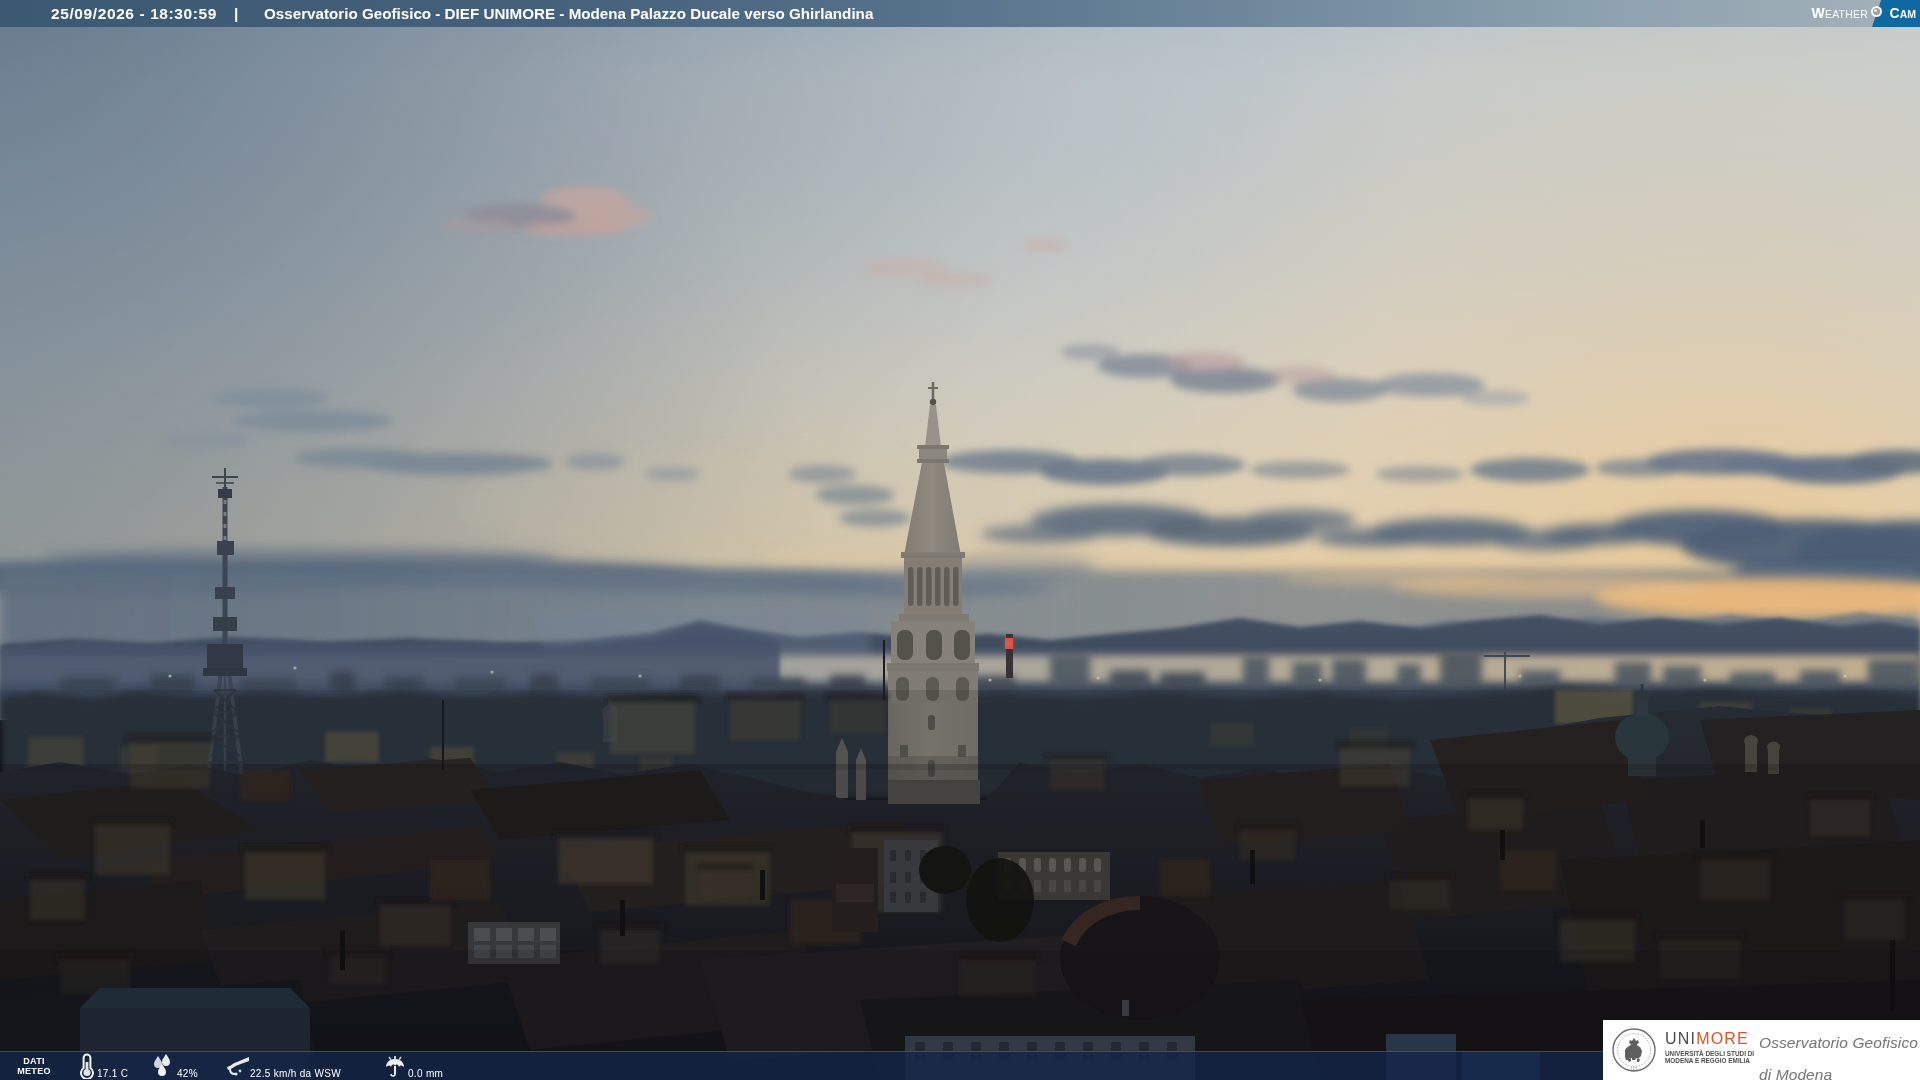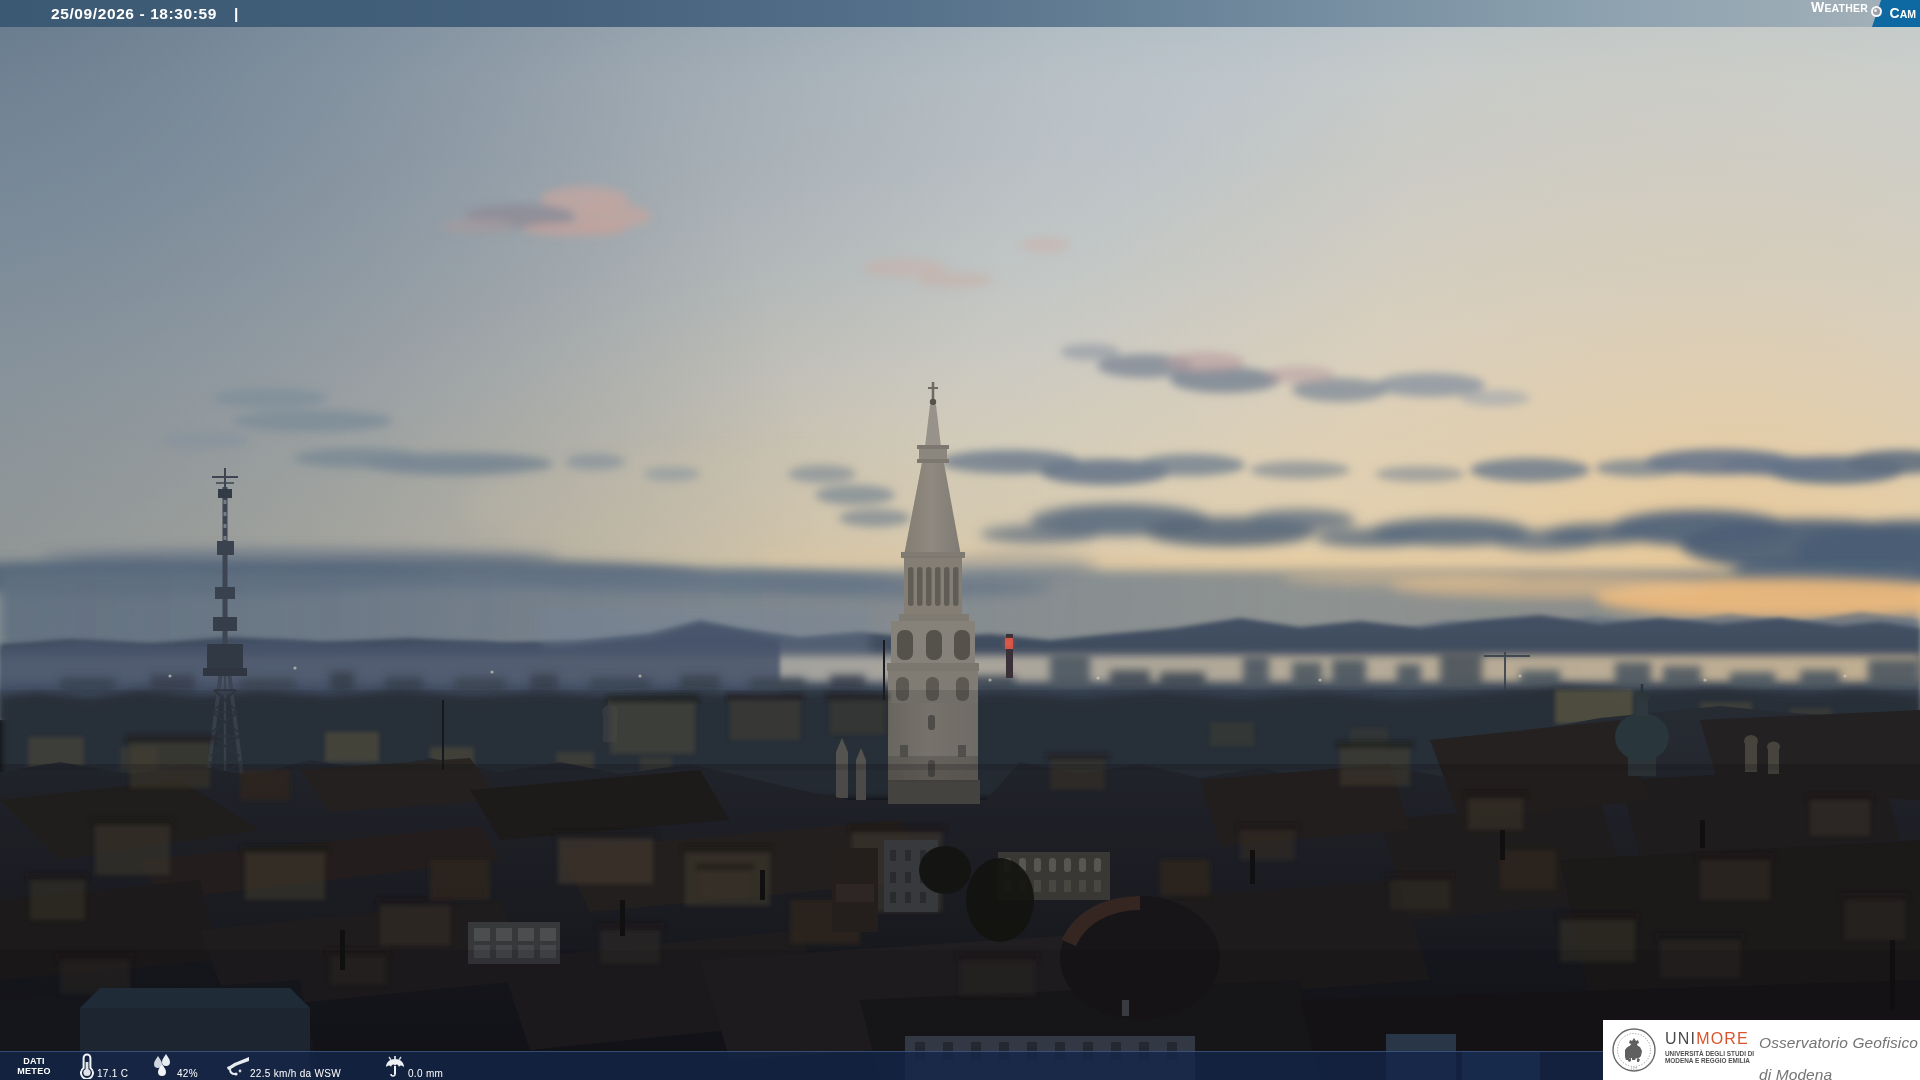--- a/index.html
+++ b/index.html
@@ -6,21 +6,21 @@
 #scene{position:absolute;left:0;top:0;}
 .topbar{position:absolute;left:0;top:0;width:1920px;height:27px;
  background:linear-gradient(90deg,#3c5974 0%,#44607b 28%,#56718a 48%,#70899d 66%,#8ba0ae 82%,#a4b1b9 100%);
  color:#fff;font-weight:bold;font-size:15.5px;line-height:27px;white-space:nowrap;}
 .t1{position:absolute;left:51px;letter-spacing:0.6px;}
 .tsep{position:absolute;left:234px;}
 .t2{position:absolute;left:264px;letter-spacing:0;font-size:15.2px;}
 .wcam{position:absolute;right:0;top:0;width:110px;height:27px;}
 .wcam-blue{position:absolute;right:0;top:0;height:27px;width:48px;background:#0e69a2;
  clip-path:polygon(19% 0,100% 0,100% 100%,0 100%);}
-.wc-weather{position:absolute;right:52px;top:0;font-size:10.5px;line-height:15px;color:#fff;font-weight:bold;letter-spacing:0.2px;}
+.wc-weather{position:absolute;right:52px;top:0;font-size:10.5px;line-height:27px;color:#fff;font-weight:normal;letter-spacing:0.2px;}
 .wc-weather b{font-size:14px;}
 .wc-lens{position:absolute;right:38px;top:6px;width:11px;height:11px;border-radius:50%;background:#f4f6f7;}
 .wc-lens2{position:absolute;left:2px;top:2px;width:7px;height:7px;border-radius:50%;background:#9a9fa4;}
 .wc-lens3{position:absolute;left:2.5px;top:2.5px;width:3px;height:3px;border-radius:50%;background:#e8eaec;}
 .wc-cam{position:absolute;right:4px;top:0;font-size:10.5px;line-height:27px;color:#fff;font-weight:bold;}
 .wc-cam b{font-size:14px;}
 .botbar{position:absolute;left:0;top:1051px;width:1848px;height:29px;background:rgba(19,38,72,0.82);
  border-top:1.5px solid rgba(90,118,168,0.5);box-sizing:border-box;color:#fff;}
 .dati{position:absolute;left:12px;top:4px;width:44px;text-align:center;font-size:9px;font-weight:bold;line-height:10px;letter-spacing:0.3px;}
 .bico{position:absolute;top:1px;}
@@ -510,20 +510,21 @@
 <rect x="1167" y="1042" width="10" height="18" fill="#242830"></rect>
 <rect x="1386" y="1034" width="70" height="46" fill="#293648"></rect>
 <rect x="80" y="1008" width="230" height="72" fill="#1c2530"></rect>
 <path d="M80,1008 L310,1008 L290,988 L100,988 Z" fill="#202b38"></path>
 <rect x="1462" y="1052" width="78" height="28" fill="#27415c"></rect>
 </svg>
 
 <div class="topbar">
   <span class="t1">25/09/2026 - 18:30:59</span>
   <span class="tsep">|</span>
+  <span class="t2">Osservatorio Geofisico - DIEF UNIMORE - Modena Palazzo Ducale verso Ghirlandina</span>
   <div class="wcam">
     <div class="wcam-blue"></div>
     <span class="wc-weather"><b>W</b>EATHER</span>
     <div class="wc-lens">
           <div class="wc-lens2"></div>
           <div class="wc-lens3"></div>
         </div>
     <span class="wc-cam"><b>C</b>AM</span>
   </div>
 </div>

